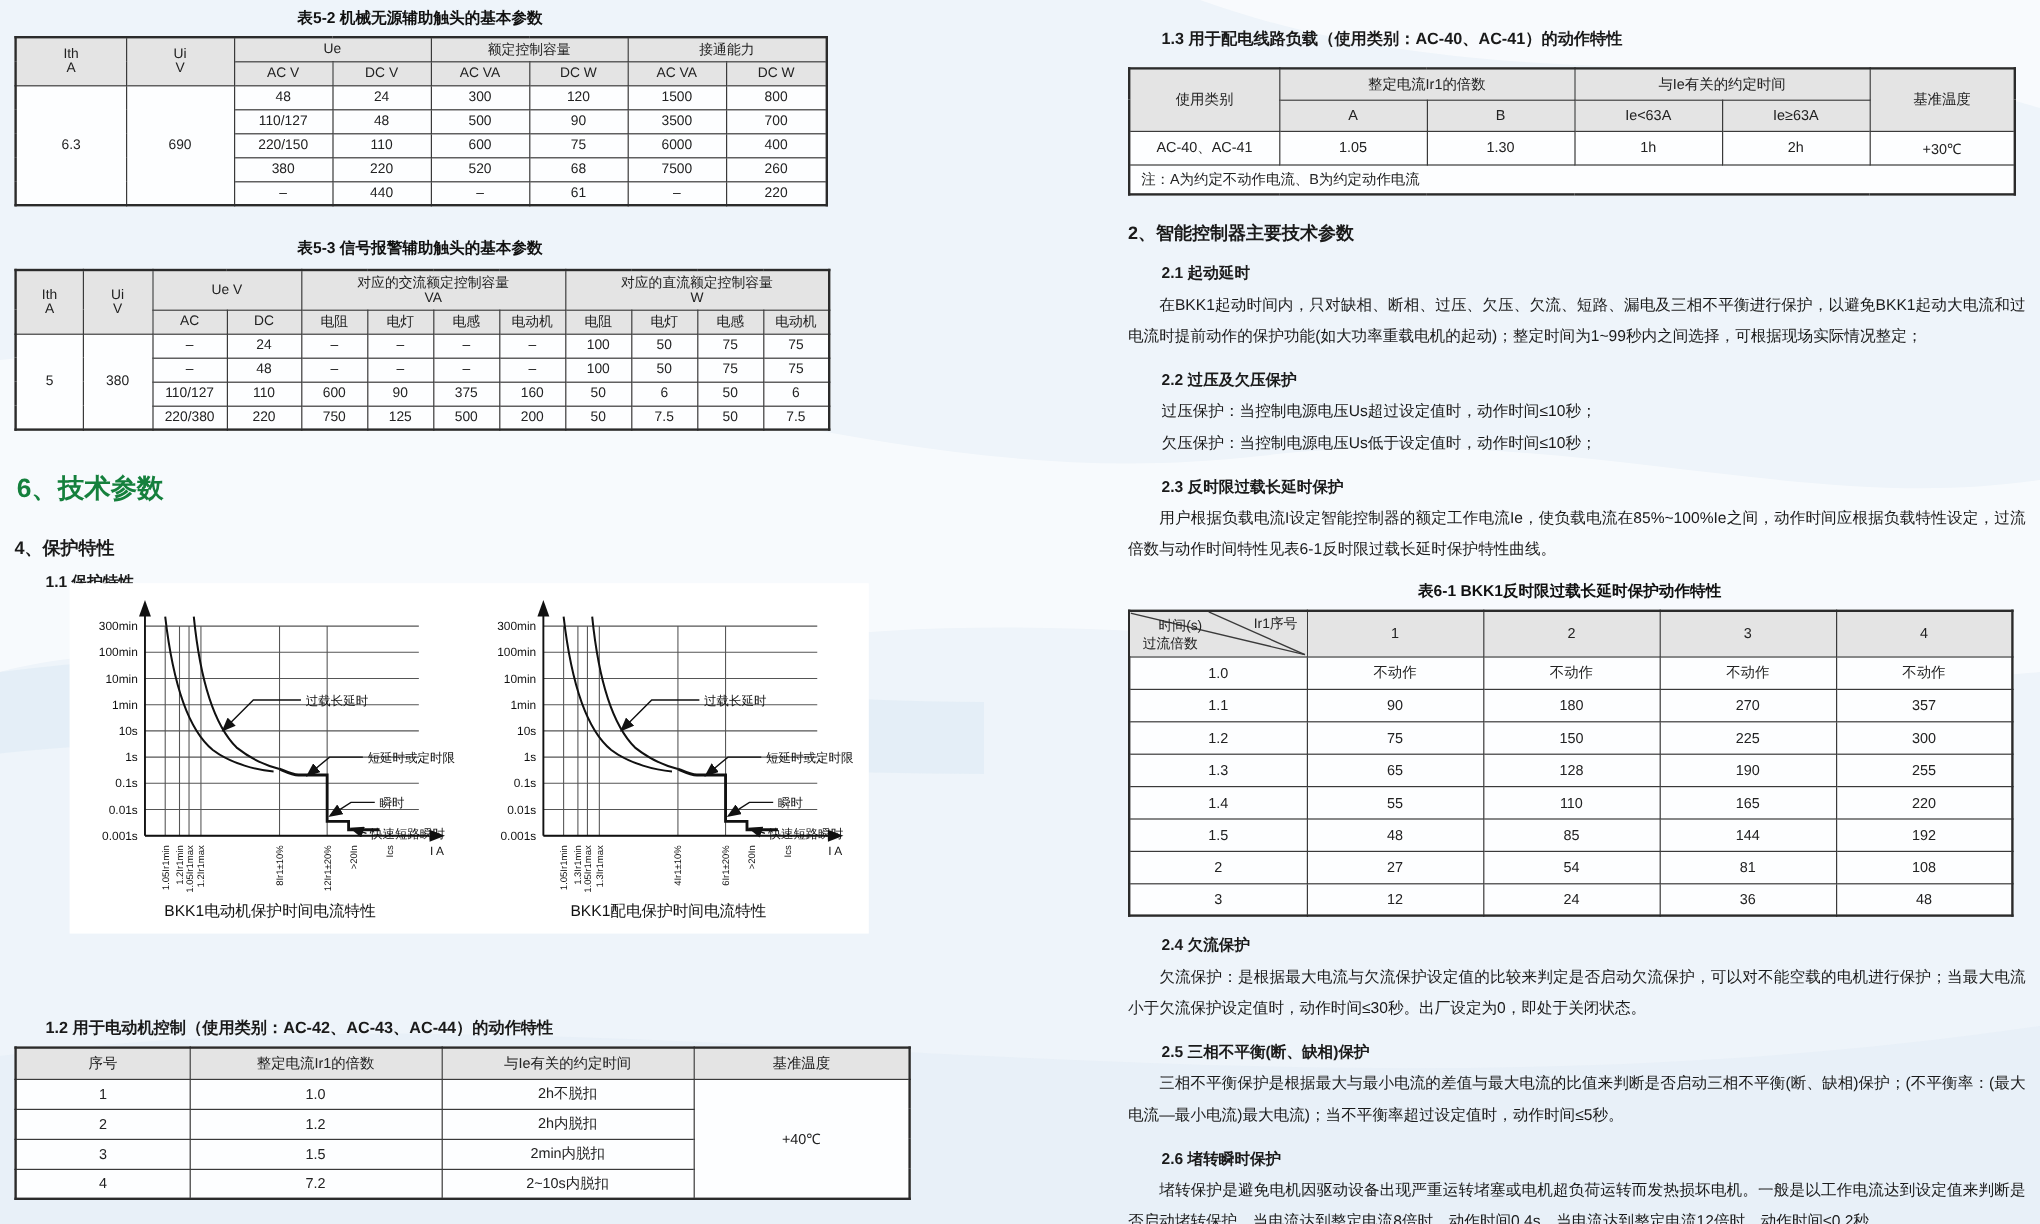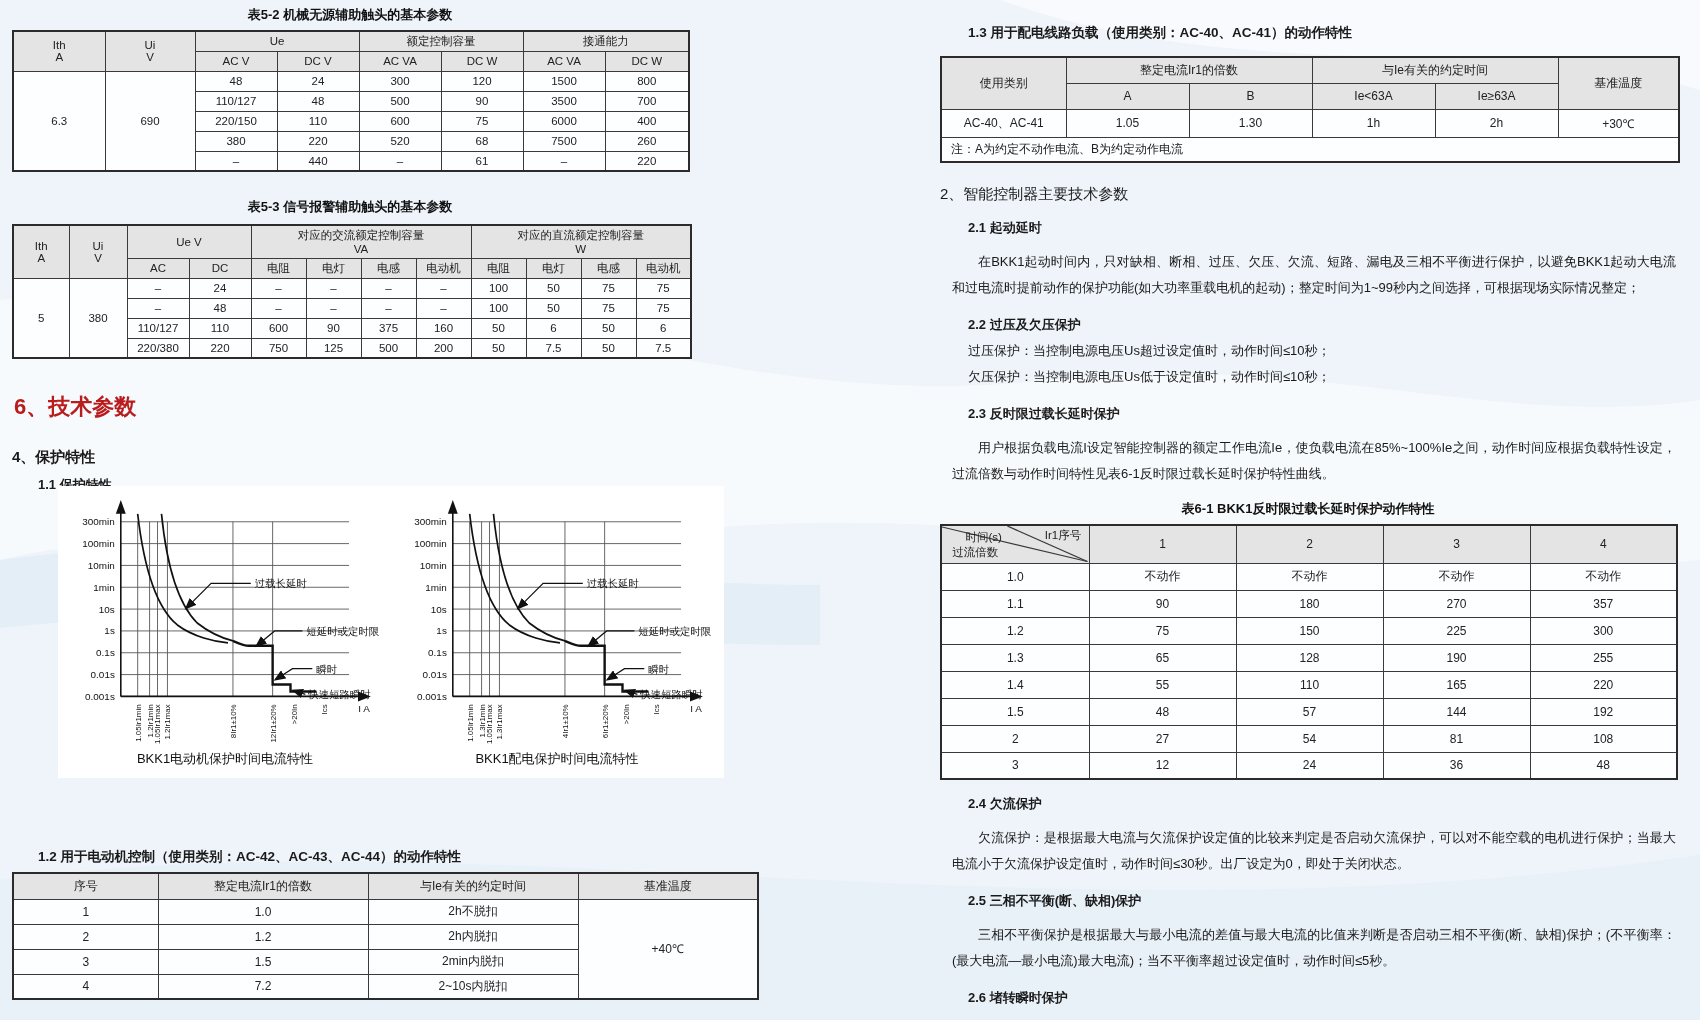--- a/index.html
+++ b/index.html
@@ -18,41 +18,41 @@
 
   .tbl-title{font-weight:bold;font-size:13px;text-align:center;color:#111;}
 
   
   #t52-title{position:absolute;top:6px;left:0;width:676px;}
   #t52{position:absolute;top:30px;left:0;width:676px;}
   #t52 tr{height:20px;}
   #t53-title{position:absolute;top:198px;left:0;width:676px;}
   #t53{position:absolute;top:224px;left:0;width:676px;}
   #t53 thead tr:first-child{height:33px;} #t53 tr{height:20px;}
-  #sec6{position:absolute;top:392px;left:2px;font-size:22px;font-weight:bold;color:#b91c1c;}
+  #sec6{position:absolute;top:392px;left:2px;font-size:22px;font-weight:bold;color:#15803d;}
   #sec1{position:absolute;top:448px;left:0;font-size:15px;font-weight:bold;}
   #sec11{position:absolute;top:476px;left:26px;font-size:13px;font-weight:bold;}
   .charts-panel{position:absolute;top:486px;left:46px;width:666px;height:292px;background:#ffffff;}
   .charts-row{position:absolute;top:492px;left:54px;display:flex;gap:14px;}
   figure.chart{margin:0;width:318px;}
   .chart-svg{width:318px;height:258px;display:block;}
   .chart-caption{text-align:center;font-size:13px;color:#111;margin-top:0px;}
   #sec12{position:absolute;top:848px;left:26px;font-size:13.5px;font-weight:bold;}
   #t12{position:absolute;top:872px;left:0;width:745px;}
   #t12 thead tr{height:26px;} #t12 tbody tr{height:25px;}
   #t12 th,#t12 td{font-size:12px;}
 
   
   .h13{margin:24px 0 14px 28px;font-size:13.5px;font-weight:bold;}
   #t13{width:738px;}
   #t13 thead tr{height:26px;} #t13 tbody tr:first-child{height:28px;} #t13 tbody tr{height:25px;}
   #t13 th,#t13 td{font-size:12px;}
-  .h2big{margin:22px 0 4px 0;font-size:15px;font-weight:normal;}
+  .h2big{margin:22px 0 4px 0;font-size:15px;font-weight:bold;}
   .h-sub{margin:15px 0 4px 28px;font-size:13px;font-weight:bold;}
-  .para{margin:12px;font-size:13px;line-height:2.0;text-align:justify;text-indent:2em;}
+  .para{margin:0;font-size:13px;line-height:2.0;text-align:justify;text-indent:2em;}
   .pline{margin:0 0 0 28px;font-size:13px;line-height:2.0;}
   .t61-title{margin:13px 0 6px 0;width:736px;}
   #t61{width:736px;}
   #t61 thead tr{height:38px;margin-left:45px;} #t61 tbody tr{height:27px;}
   #t61 th,#t61 td{font-size:12px;}
 
   
   th.diag{position:relative;padding:0;}
   .diag-lines{position:absolute;left:0;top:0;width:100%;height:100%;}
   .diag-lines line{stroke:#3a3a3a;stroke-width:1.2;}
@@ -518,21 +518,21 @@
         <tr>
           <td>1.4</td>
           <td>55</td>
           <td>110</td>
           <td>165</td>
           <td>220</td>
         </tr>
         <tr>
           <td>1.5</td>
           <td>48</td>
-          <td>57</td>
+          <td>85</td>
           <td>144</td>
           <td>192</td>
         </tr>
         <tr>
           <td>2</td>
           <td>27</td>
           <td>54</td>
           <td>81</td>
           <td>108</td>
         </tr>

